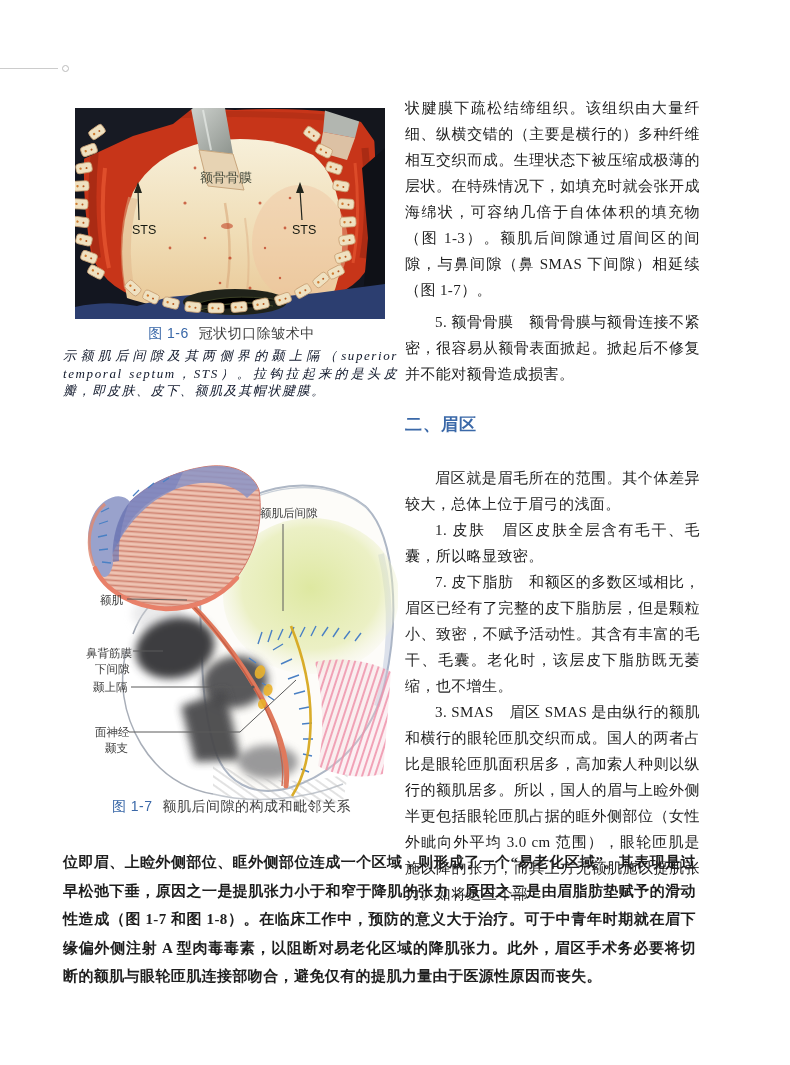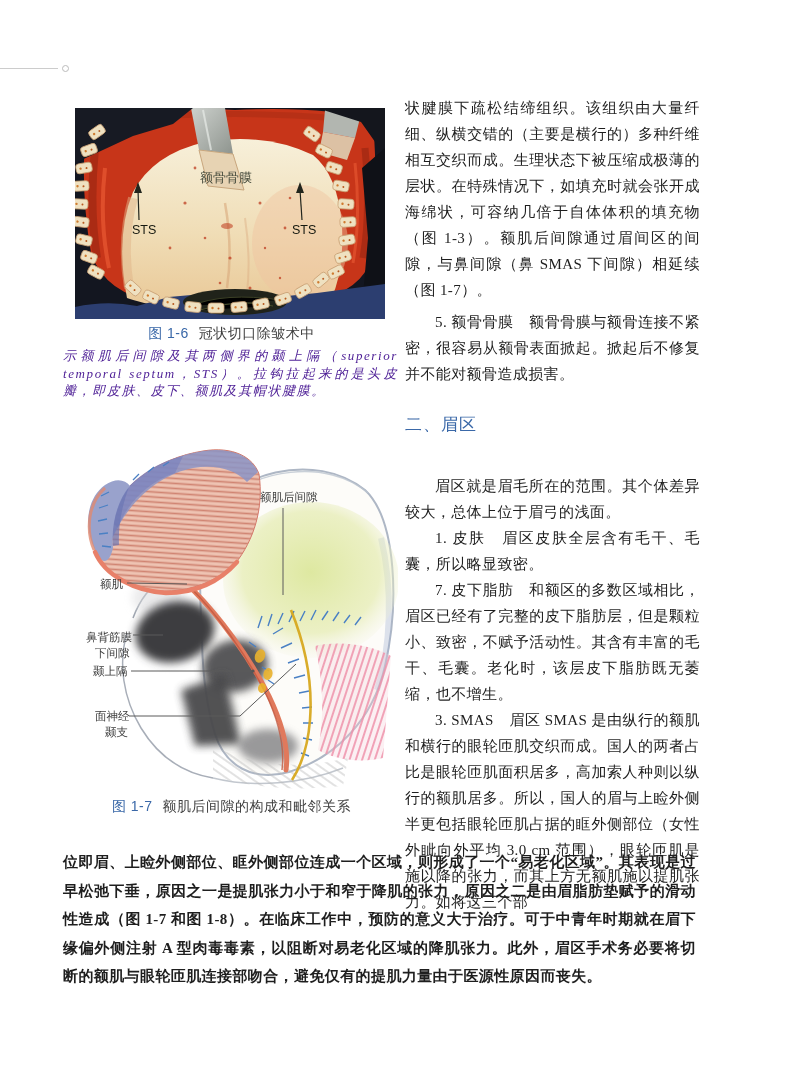--- a/index.html
+++ b/index.html
@@ -14,30 +14,30 @@
             letter-spacing:1px;}
   
   .photo-wrap{position:absolute;left:75px;top:108px;width:310px;height:170px;}
   .figcap{position:absolute;left:63px;width:337px;text-align:center;
           font-family:"Liberation Sans","DejaVu Sans",sans-serif;font-size:14px;color:#3f3f3f;
           letter-spacing:.5px;}
   .figcap .tag{color:var(--accent,#3a68a8);margin-right:10px;}
   .cap16{top:325px;}
   .cap17{top:798px;}
   .subcap{position:absolute;left:63px;top:347px;width:335px;font-style:italic;
-          font-size:13px;line-height:17.5px;letter-spacing:1.6px;text-align:justify;color:#4c1d95;}
-  .draw-wrap{position:absolute;left:63px;top:428px;width:335px;height:362px;}
+          font-size:13px;line-height:17.5px;letter-spacing:1.6px;text-align:justify;color:#0f172a;}
+  .draw-wrap{position:absolute;left:63px;top:444px;width:335px;height:362px;}
   
   .rcol{position:absolute;left:405px;top:95px;width:295px;font-size:15px;line-height:26px;
         text-align:justify;letter-spacing:.4px;}
   .rcol p{margin:0;}
   .rcol p.ind{text-indent:2em;}
   .rcol p.sp{margin-top:6px;}
-  .rcol h2{margin:26px 0 36px 0;font-family:"Liberation Sans","DejaVu Sans",sans-serif;
-           font-size:17px;line-height:24px;color:var(--accent,#3a68a8);font-weight:normal;
+  .rcol h2{margin:26px 0 28px 0;font-family:"Liberation Sans","DejaVu Sans",sans-serif;
+           font-size:17px;line-height:24px;color:var(--accent,#3a68a8);font-weight:bold;
            letter-spacing:1px;text-align:left;}
   
   .bblock{position:absolute;left:63px;top:848px;width:633px;font-size:15px;line-height:28.5px;
           text-align:justify;letter-spacing:.4px;font-weight:bold;}
   .bblock p{margin:0;}
   svg text{font-family:"Liberation Sans","DejaVu Sans",sans-serif;}
 </style>
 </head>
 <body>
 

